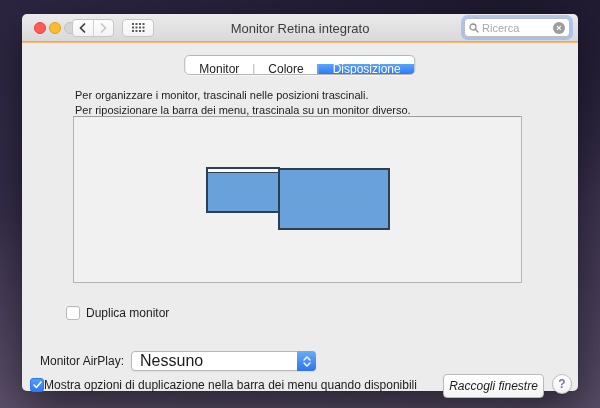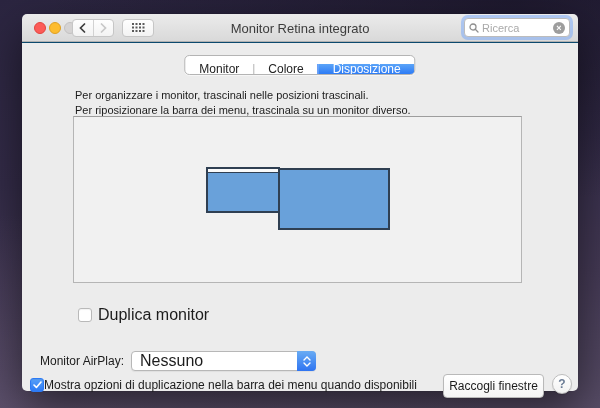--- a/index.html
+++ b/index.html
@@ -11,21 +11,21 @@
       radial-gradient(120% 80% at 10% 100%, rgba(120,105,135,0.35) 0%, rgba(120,105,135,0) 60%),
       linear-gradient(175deg,#2b2540 0%, #342c49 40%, #453a56 70%, #584d67 100%);
     position:relative;
   }
 
   
   .window {
     position:absolute; left:22px; top:14px; width:556px; height:377px;
     border-radius:10px;
     box-shadow:0 18px 45px rgba(0,0,0,0.55), 0 0 1px rgba(0,0,0,0.4);
-    background:#0c4a6e;
+    background:#fdba74;
   }
   .titlebar {
     position:absolute; left:0; top:0; right:0; height:28px;
     background:linear-gradient(#ebebeb,#d9d9d9);
     border-bottom:1px solid #b1b1b1;
     border-radius:5px 5px 0 0;
   }
   .tl { position:absolute; top:8px; width:12px; height:12px; border-radius:50%; }
   .tl.red    { left:12px; background:#fc5b57; border:1px solid #e2443f; }
   .tl.yellow { left:27px; background:#fdbc2f; border:1px solid #dfa023; }
@@ -100,22 +100,22 @@
   .checkbox {
     width:14px; height:14px; border-radius:3px; background:#fff;
     border:1px solid #b9b9b9; box-shadow:inset 0 1px 1px rgba(0,0,0,0.05);
     flex:none;
   }
   .checkbox.checked {
     background:linear-gradient(#58a0f8,#2c7af5); border-color:#2c7af5;
     display:flex; align-items:center; justify-content:center;
   }
 
-  .duplica-row { position:absolute; left:56px; top:263px;
-    display:flex; align-items:center; gap:6px; font-size:16px; color:#1c1c1c; }
+  .duplica-row { position:absolute; left:44px; top:263px;
+    display:flex; align-items:center; gap:6px; font-size:12px; color:#1c1c1c; }
 
   .airplay-row { position:absolute; left:18px; top:308px;
     display:flex; align-items:center; font-size:12px; color:#1c1c1c; }
   .popup {
     margin-left:7px; width:185px; height:20px; background:#fff;
     border:1px solid #b7b7b7; border-radius:4px; position:relative;
     display:flex; align-items:center; padding:0 8px; font-size:16px; color:#1c1c1c;
     box-shadow:0 1px 1px rgba(0,0,0,0.06);
   }
   .popup .cap {
@@ -128,20 +128,21 @@
   .footer-check { position:absolute; left:8px; top:335px;
     display:flex; align-items:center; font-size:12px; color:#1c1c1c; }
 
   .gather-btn {
     position:absolute; left:421px; top:331px; width:101px; height:24px;
     background:linear-gradient(#ffffff,#f4f4f4);
     border:1px solid #b9b9b9; border-radius:4px;
     font-size:12px; color:#1c1c1c;
     display:flex; align-items:center; justify-content:center;
     box-shadow:0 1px 1px rgba(0,0,0,0.08);
+    font-style:italic;
   }
   .help-btn {
     position:absolute; left:530px; top:331px; width:20px; height:20px;
     background:linear-gradient(#ffffff,#f2f2f2);
     border:1px solid #bdbdbd; border-radius:50%;
     font-size:12px; color:#6b7c95; font-weight:bold;
     display:flex; align-items:center; justify-content:center;
     box-shadow:0 1px 1px rgba(0,0,0,0.12);
   }
 </style>

